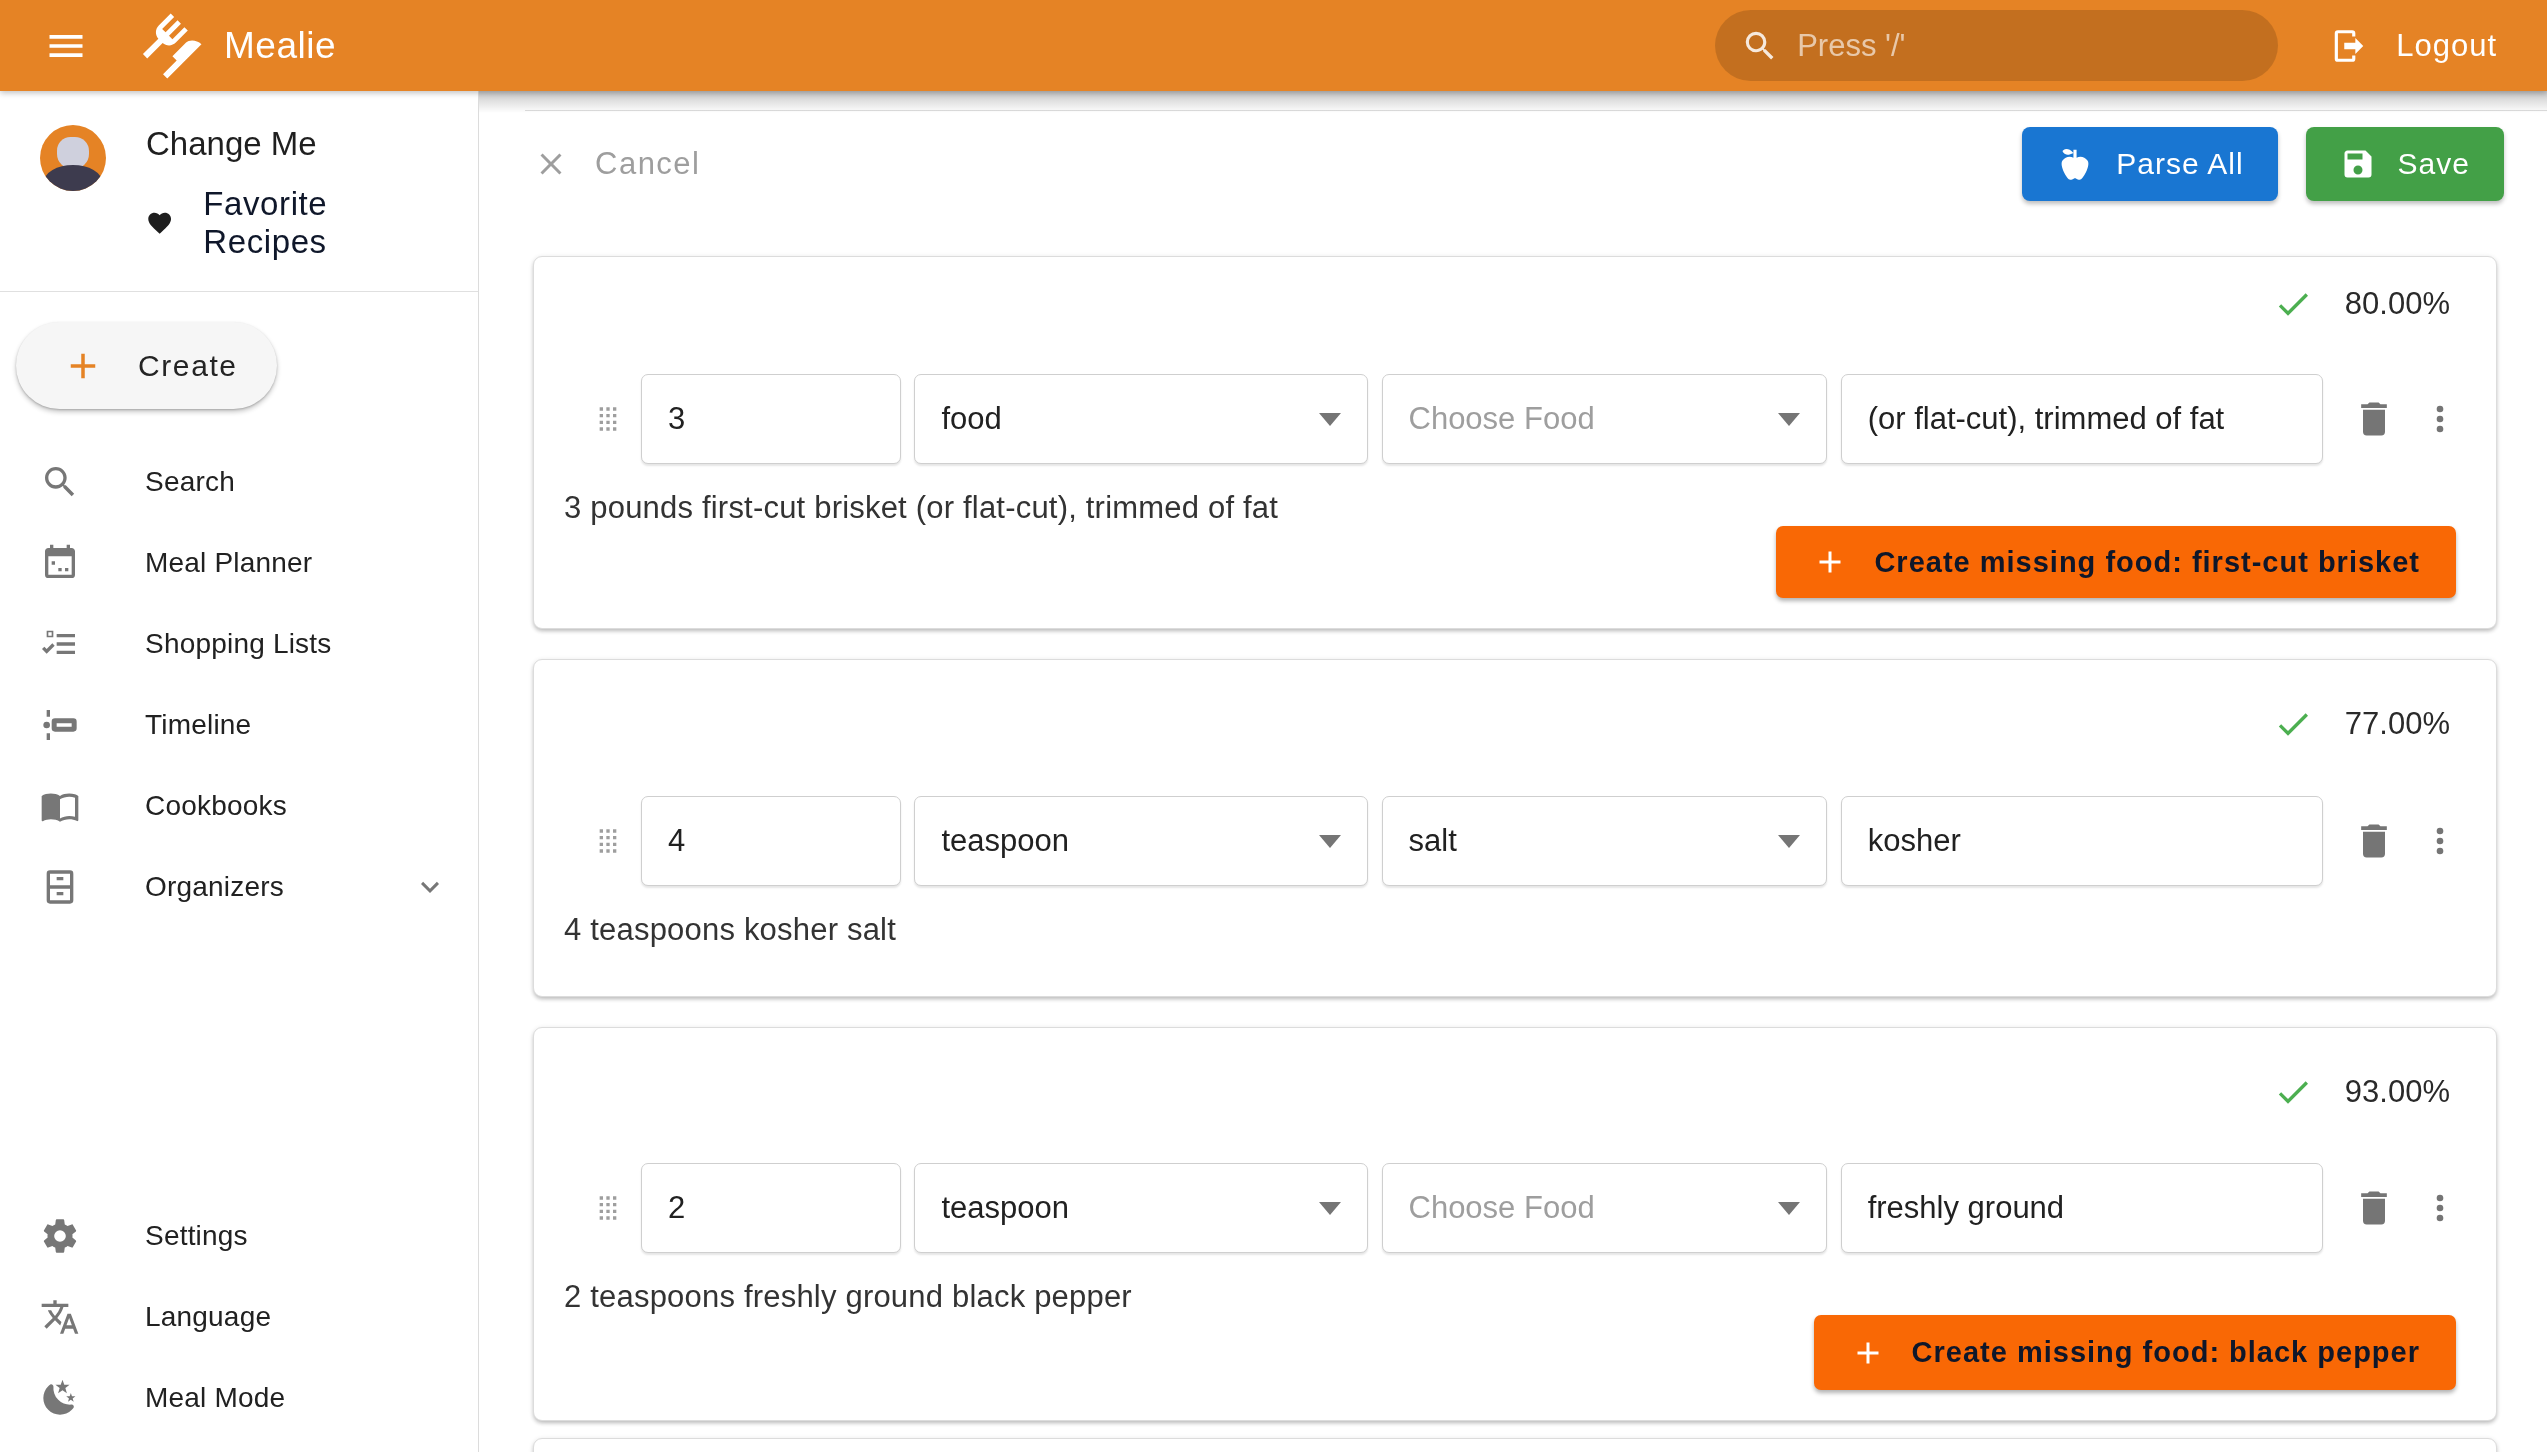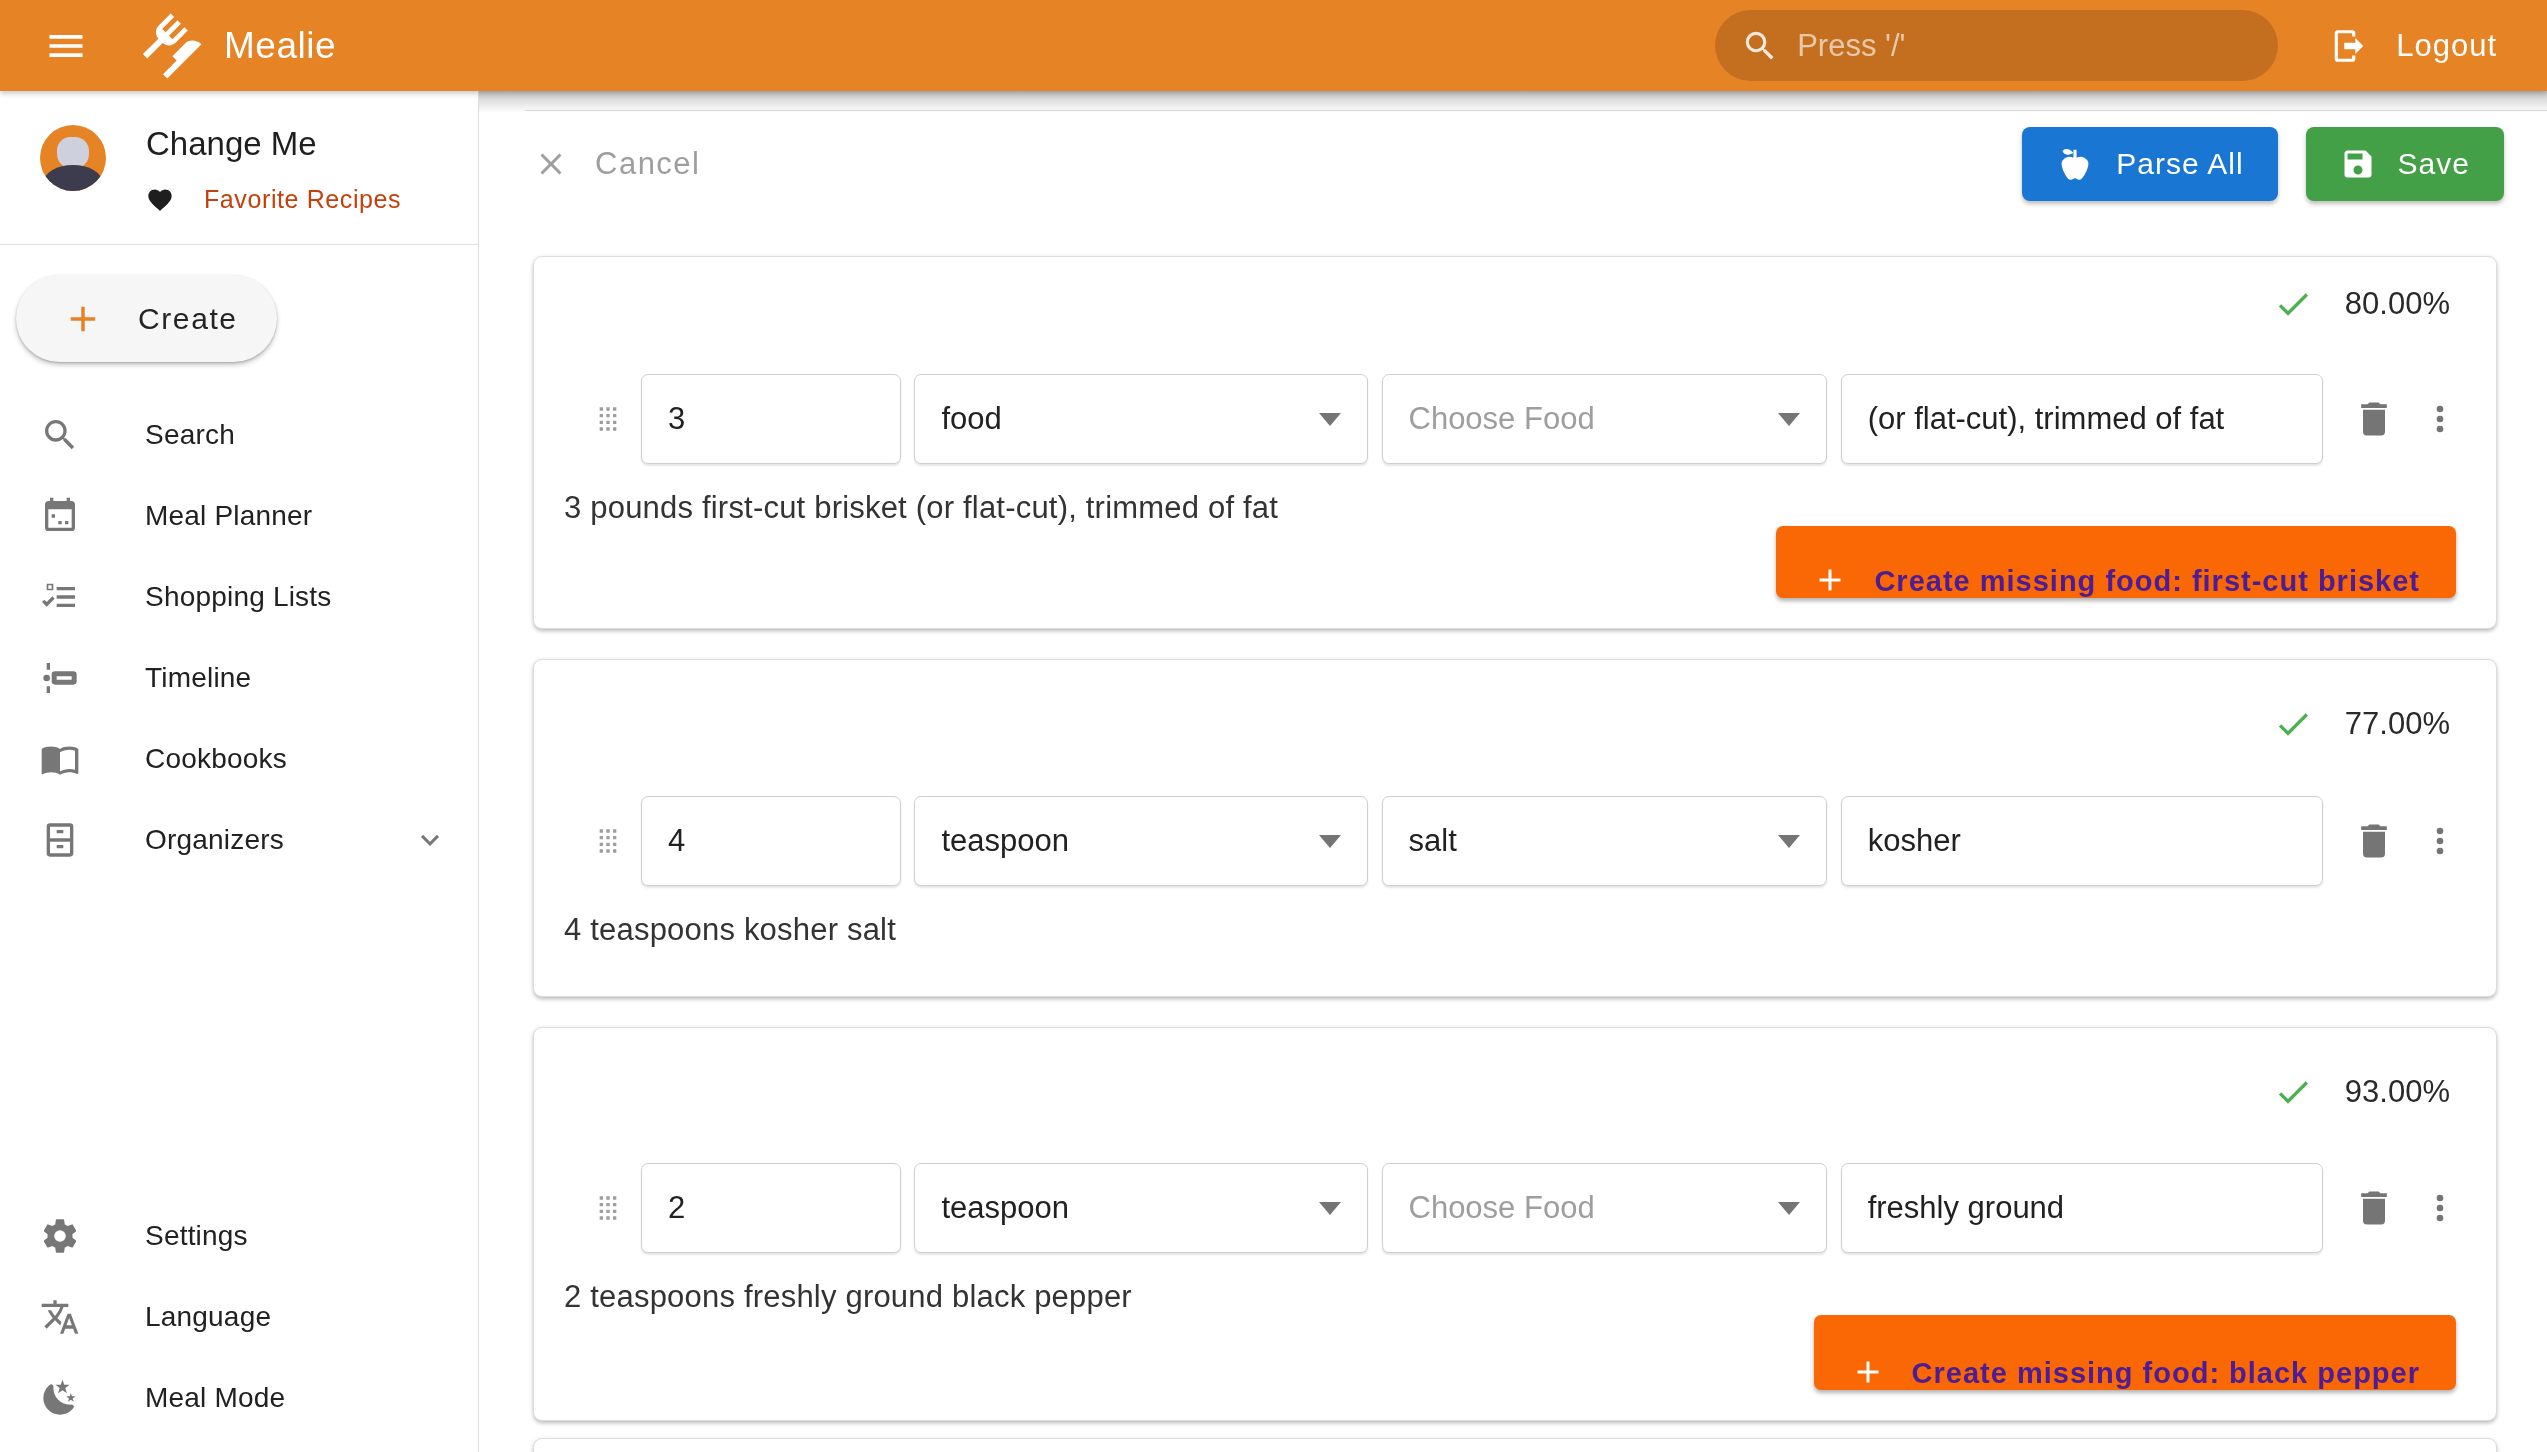--- a/index.html
+++ b/index.html
@@ -29,21 +29,21 @@
   .sidebar { position:absolute; left:0; top:91px; bottom:0; width:479px; background:#fff;
     border-right:1px solid #dcdcdc; display:flex; flex-direction:column; z-index:20; }
   .user-block { padding:34px 24px 30px 40px; display:flex; align-items:flex-start; gap:40px; }
   .avatar { width:66px; height:66px; border-radius:50%; background:#E58325; position:relative; overflow:hidden; flex:none; }
   .avatar::before { content:""; position:absolute; left:17px; top:12px; width:32px; height:32px;
     border-radius:42% 44% 48% 48%; background:#cfd0dd; }
   .avatar::after { content:""; position:absolute; left:4px; top:40px; width:58px; height:34px;
     border-radius:50% 50% 0 0; background:#3d3b4e; }
   .user-name { font-size:33px; color:#1f1f1f; }
   .fav-row { display:flex; align-items:center; gap:30px; margin-top:22px; }
-  .fav-label { font-size:25px; color:#c2410c; letter-spacing:0.6px; font-weight:500; }
+  .fav-label { font-size:33px; color:#0f172a; letter-spacing:0.6px; font-weight:500; }
   .divider { border-top:1px solid #e0e0e0; }
   .create-btn { margin:30px 0 4px 16px; width:261px; height:87px; border-radius:44px; border:none;
     background:#f6f6f6; box-shadow:0 3px 5px rgba(0,0,0,.22), 0 1px 2px rgba(0,0,0,.18);
     display:flex; align-items:center; gap:34px; padding:0 0 0 46px; cursor:pointer; font-family:inherit; }
   .create-label { font-size:30px; font-weight:500; letter-spacing:1.6px; color:#242424; }
   .nav-list { margin-top:28px; }
   .nav-item { height:81px; display:flex; align-items:center; padding:0 30px 0 40px; cursor:pointer; }
   .nav-item .nav-icon { width:40px; color:#777; flex:none; }
   .nav-label { font-size:28px; color:#212121; margin-left:65px; letter-spacing:0.2px; }
   .nav-chevron { margin-left:auto; color:#777; }
@@ -89,22 +89,22 @@
   .sel-arrow { width:0; height:0; border-left:11px solid transparent; border-right:11px solid transparent;
     border-top:13px solid #757575; margin-left:14px; flex:none; }
   .row-action { background:transparent; border:none; cursor:pointer; color:#757575;
     display:flex; align-items:center; justify-content:center; }
   .trash-btn { margin-left:22px; width:58px; }
   .kebab-btn { margin-left:12px; width:52px; }
 
   .orig-text { font-size:31px; color:#333; margin-top:26px; letter-spacing:0.2px; }
 
   .create-food-btn { margin-top:auto; align-self:flex-end; margin-right:10px; height:76px;
-    background:#F96805; border:none; border-radius:7px; color:#4c1d95; display:flex; align-items:flex-end;
-    gap:26px; padding:0 36px; font-size:29px; font-weight:700; letter-spacing:1px; cursor:pointer;
+    background:#F96805; border:none; border-radius:7px; color:#0f172a; display:flex; align-items:center;
+    gap:26px; padding:8px 36px; font-size:29px; font-weight:700; letter-spacing:1px; cursor:pointer;
     box-shadow:0 3px 4px rgba(0,0,0,.3); font-family:inherit; }
 
   .card-1 { height:373px; }
   .card-2 { height:338px; margin-top:30px; }
   .card-3 { height:394px; margin-top:30px; }
   .card-4 { height:119px; margin-top:17px; }
 </style>
 </head>
 <body>
 

